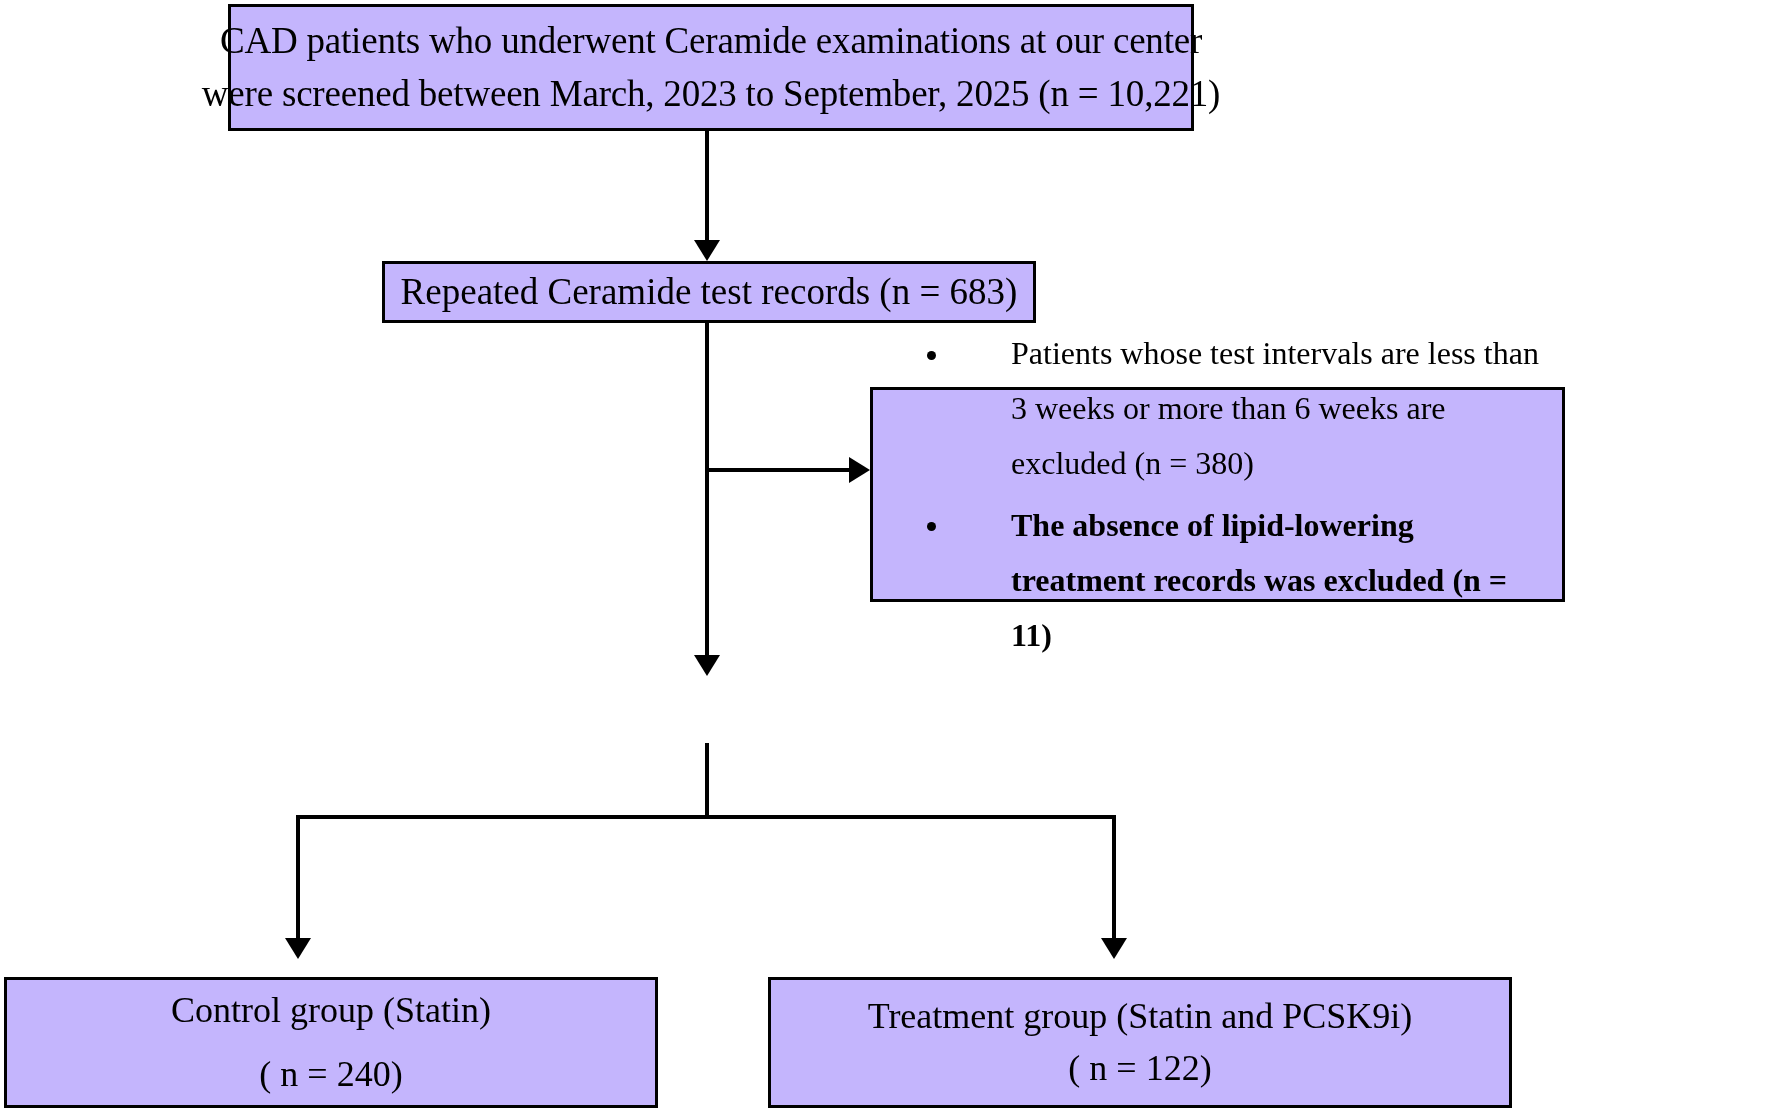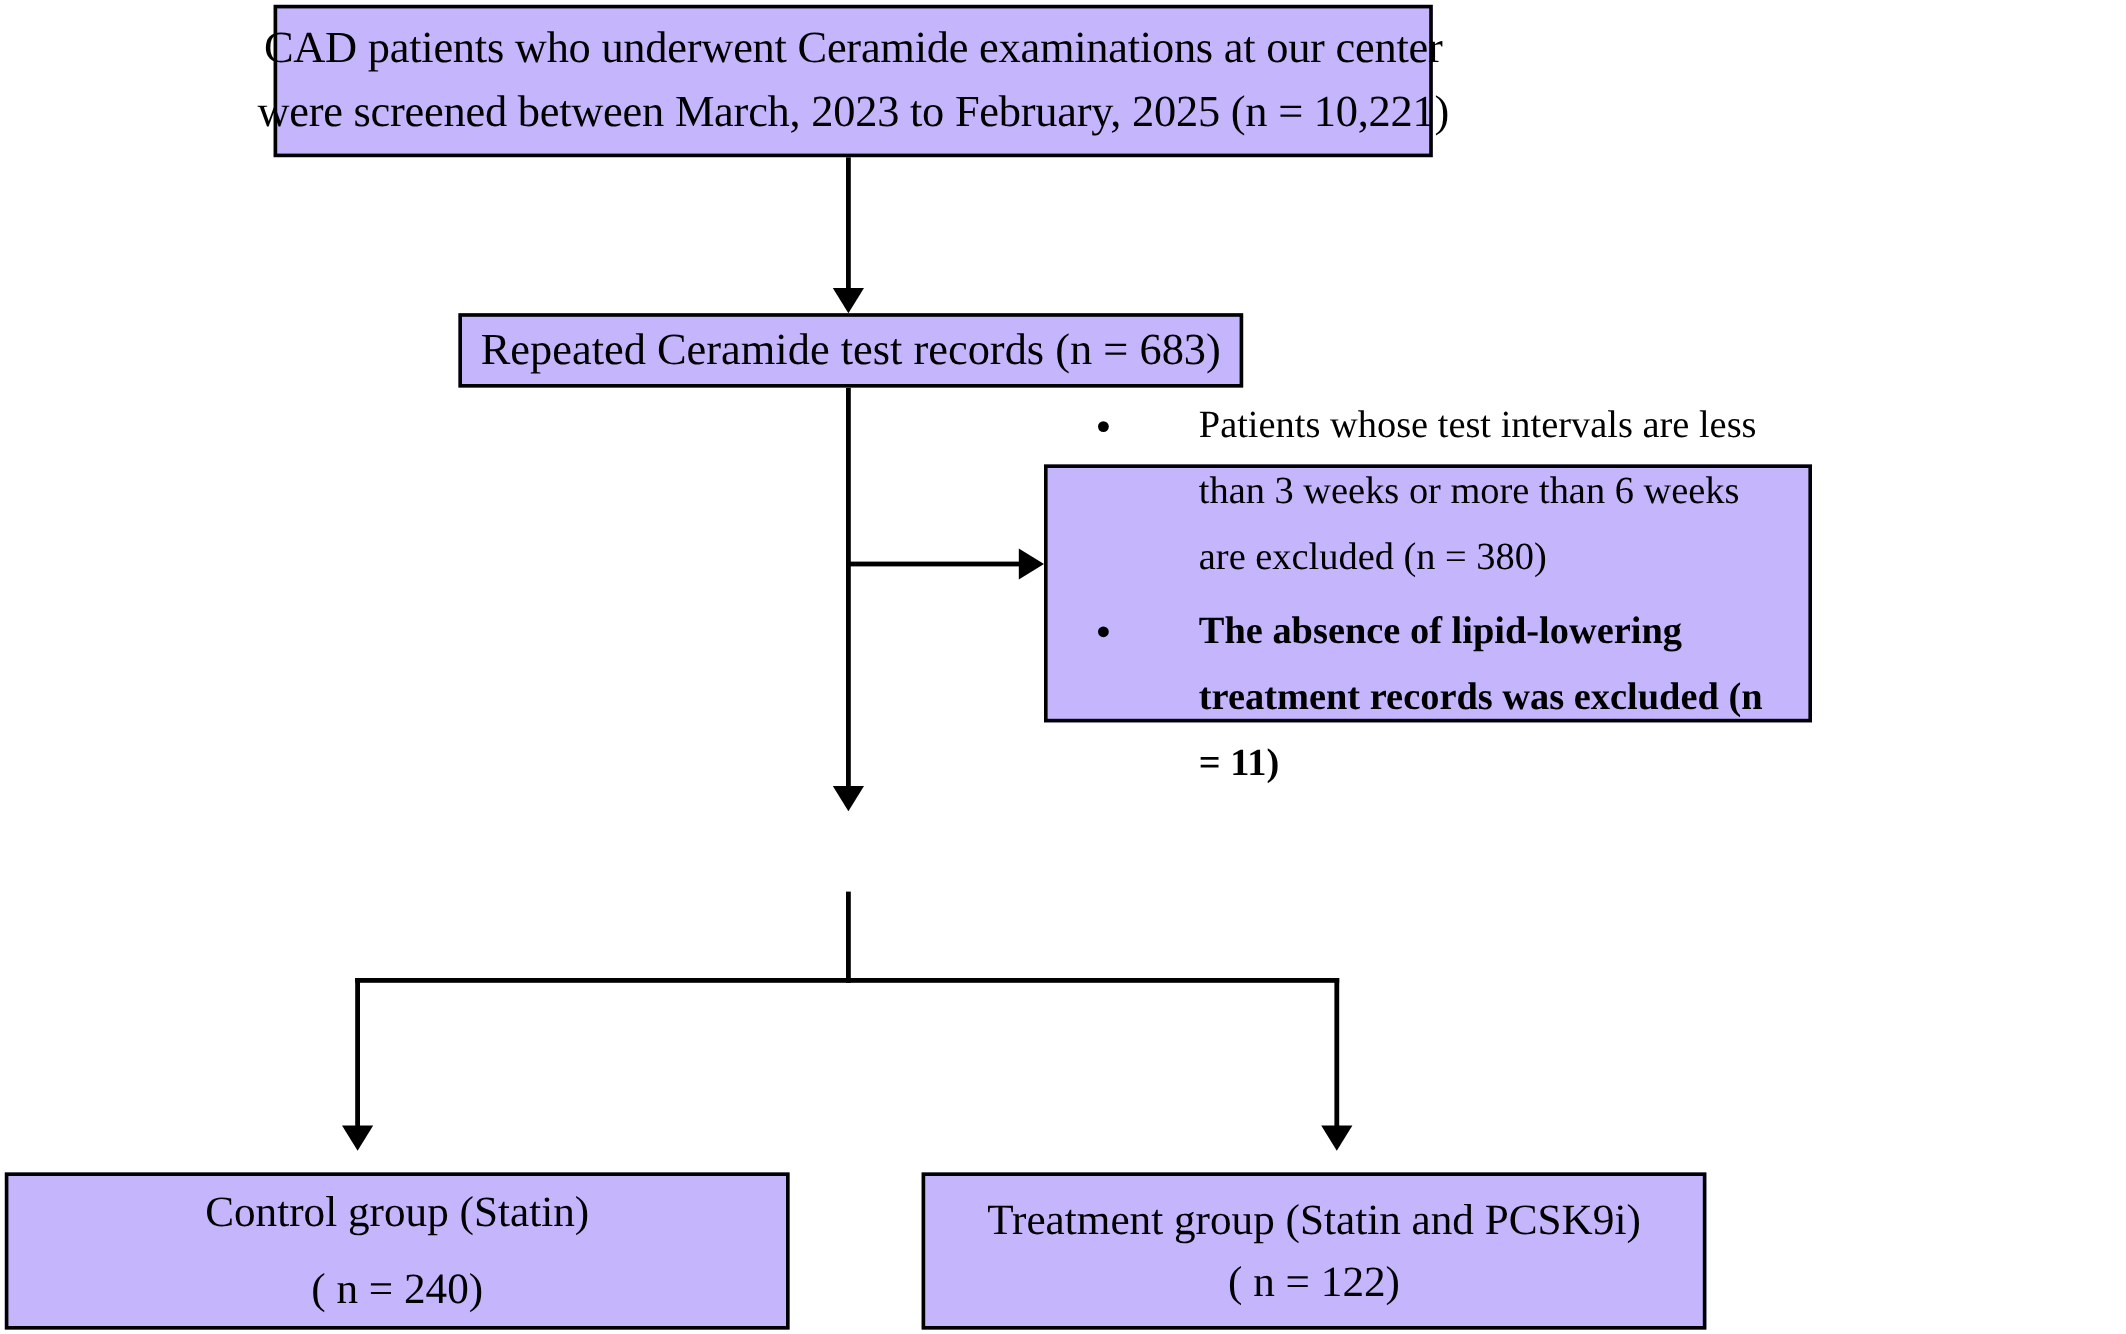--- a/index.html
+++ b/index.html
@@ -43,24 +43,24 @@
     font-size: 37px;
   }
   #node-screened .ln { letter-spacing: -0.2px; }
 
   #node-repeated {
     left: 382px; top: 261px; width: 654px; height: 62px;
     font-size: 37px;
   }
 
   #node-excluded {
-    left: 870px; top: 387px; width: 640px; height: 215px;
+    left: 870px; top: 387px; width: 695px; height: 215px;
     align-items: stretch;
     justify-content: center;
-    padding: 0 0 0 0;
+    padding: 0 0 0 12px;
     font-size: 32px;
   }
   .bullet-list {
     margin: 0;
     padding: 0 18px 0 14px;
     list-style: none;
     width: 100%;
     box-sizing: border-box;
   }
   .bullet-item {
@@ -86,21 +86,21 @@
     left: 382px; top: 677px; width: 654px; height: 66px;
     font-size: 37px;
   }
 
   #node-control {
     left: 4px; top: 977px; width: 654px; height: 131px;
     font-size: 36px;
     gap: 12px;
   }
   #node-treatment {
-    left: 768px; top: 977px; width: 654px; height: 131px;
+    left: 768px; top: 977px; width: 744px; height: 131px;
     font-size: 36px;
   }
 
   
   .line {
     position: absolute;
     background: #000000;
     z-index: 1;
   }
   .vline { width: 4px; }
@@ -123,21 +123,21 @@
     z-index: 2;
   }
 </style>
 </head>
 <body>
 
 <div id="canvas">
 
   <div class="node" id="node-screened">
     <span class="ln">CAD patients who underwent Ceramide examinations at our center</span>
-    <span class="ln">were screened between March, 2023 to February, 2025 (n = 10,221)</span>
+    <span class="ln">were screened between March, 2023 to September, 2025 (n = 10,221)</span>
   </div>
 
   <div class="line vline" style="left:705px; top:131px; height:112px;"></div>
   <div class="arrow-down" style="left:694px; top:240px;"></div>
 
   <div class="node" id="node-repeated">
     <span class="ln">Repeated Ceramide test records (n = 683)</span>
   </div>
 
   <div class="line vline" style="left:705px; top:323px; height:335px;"></div>

